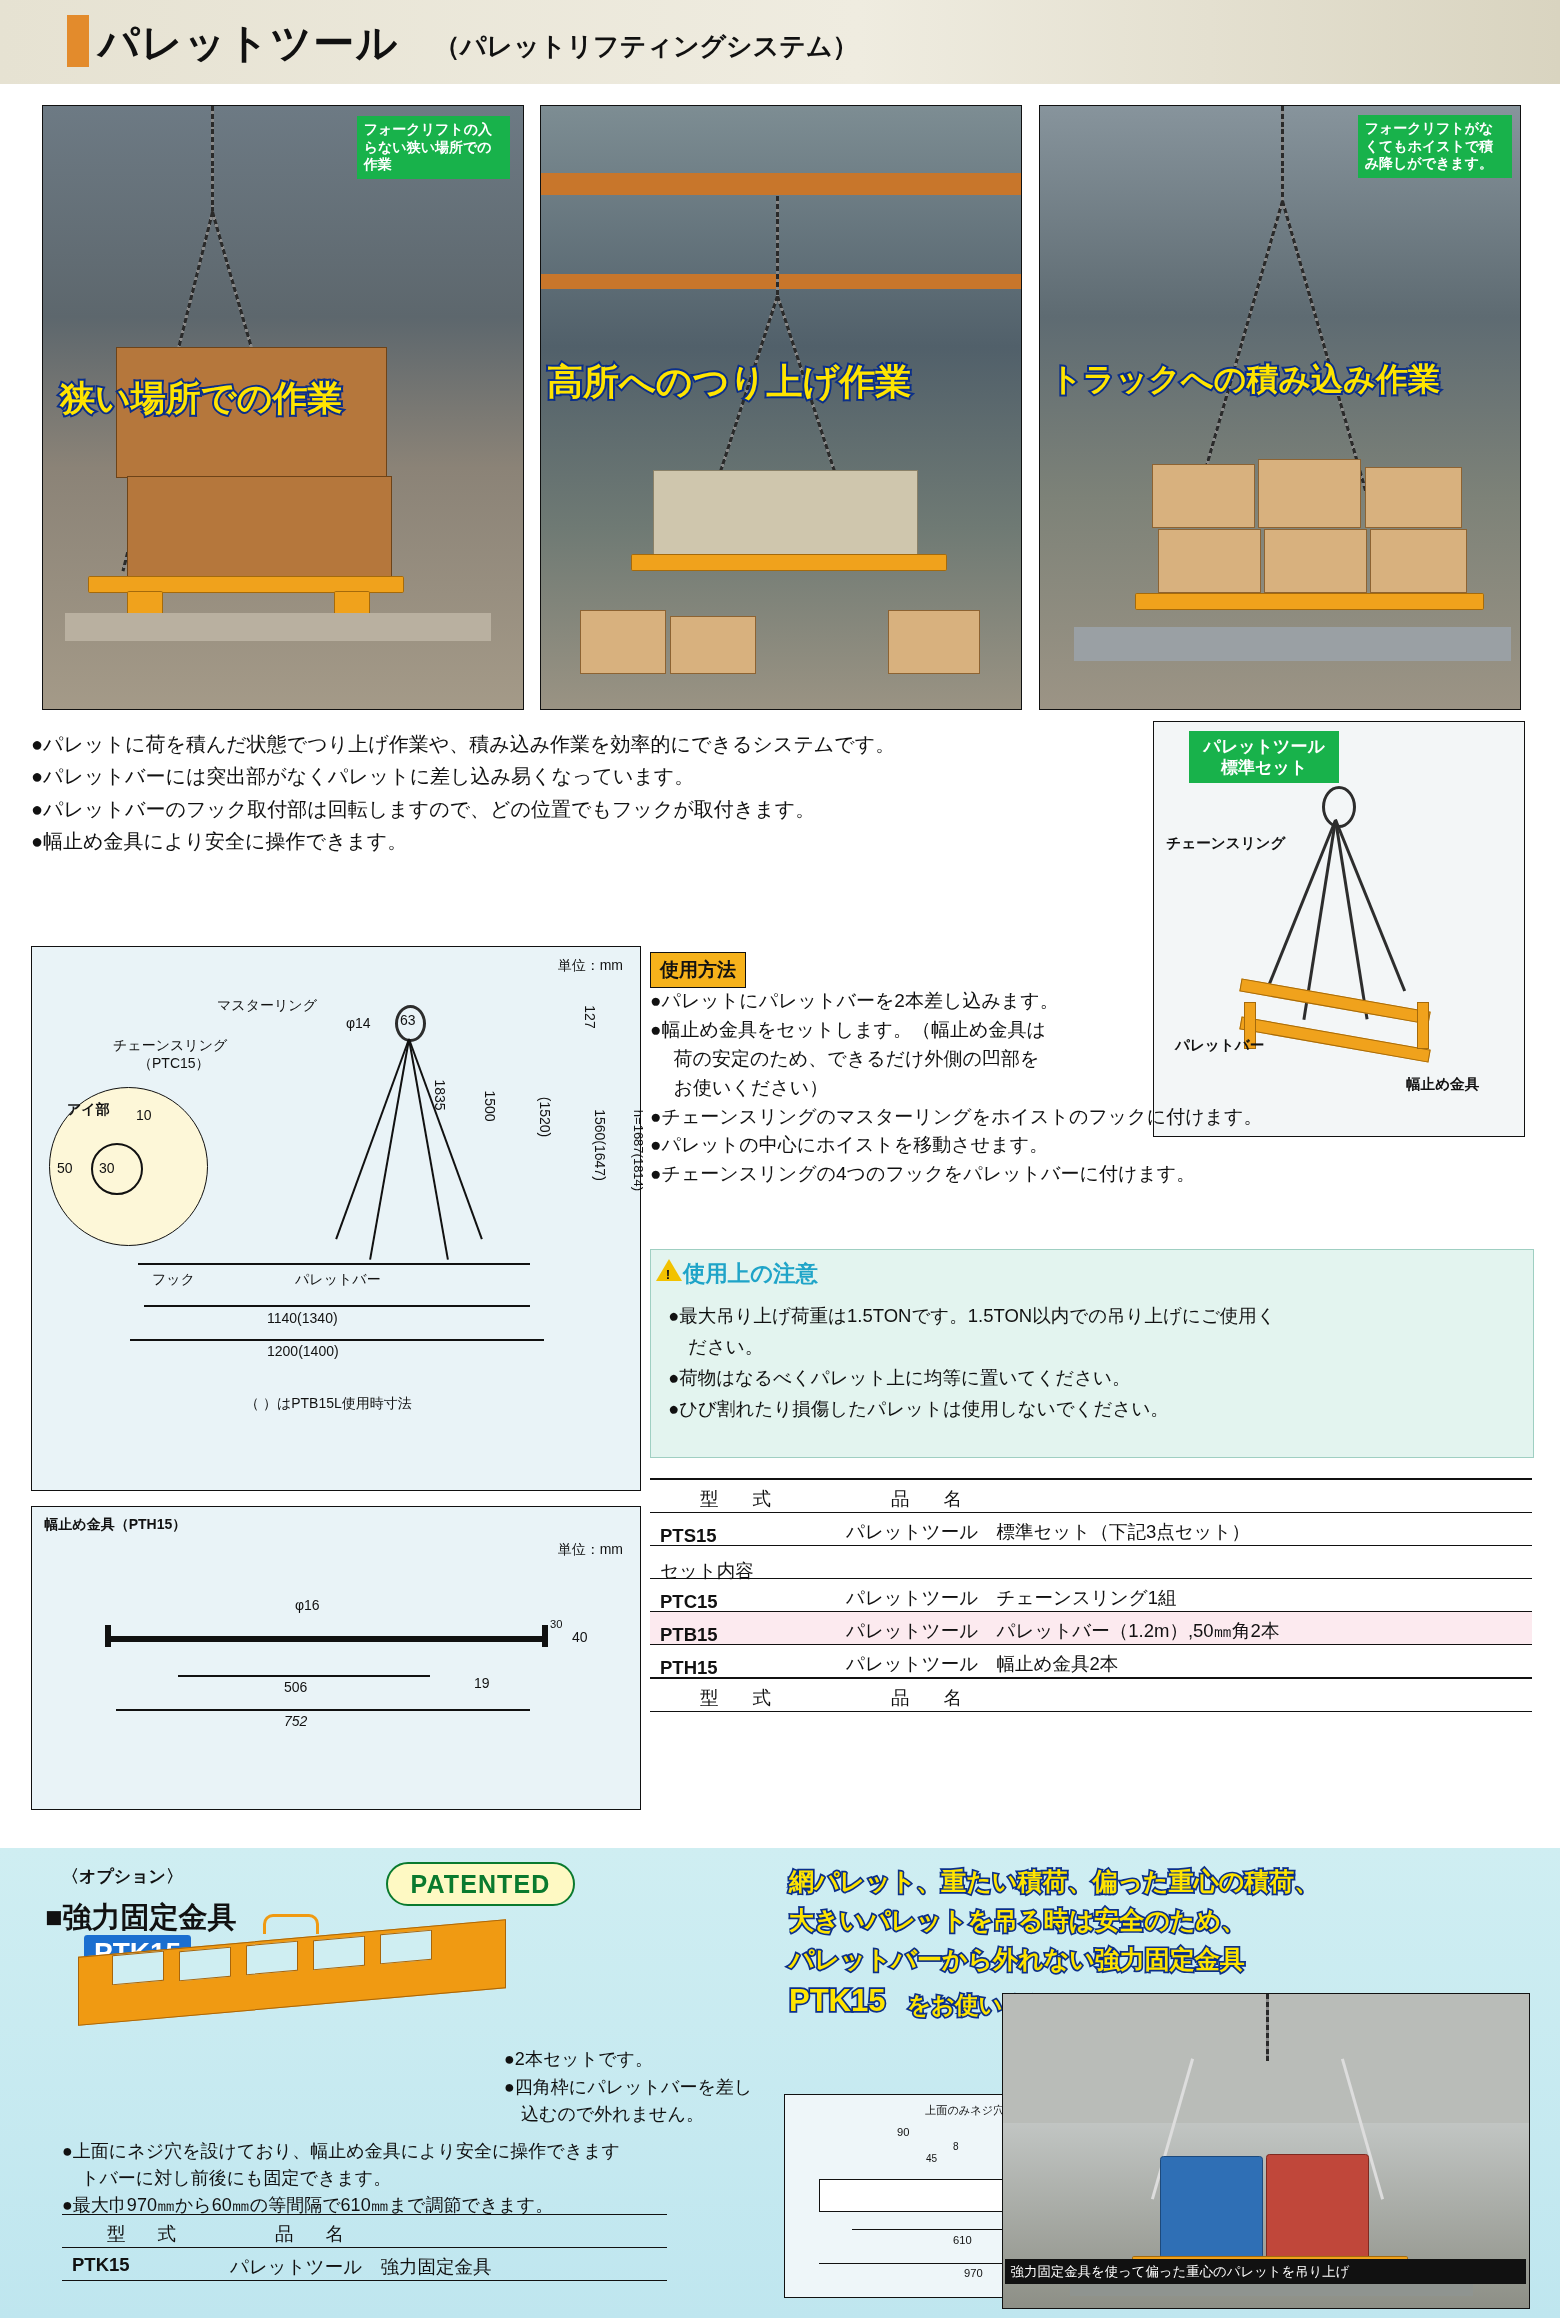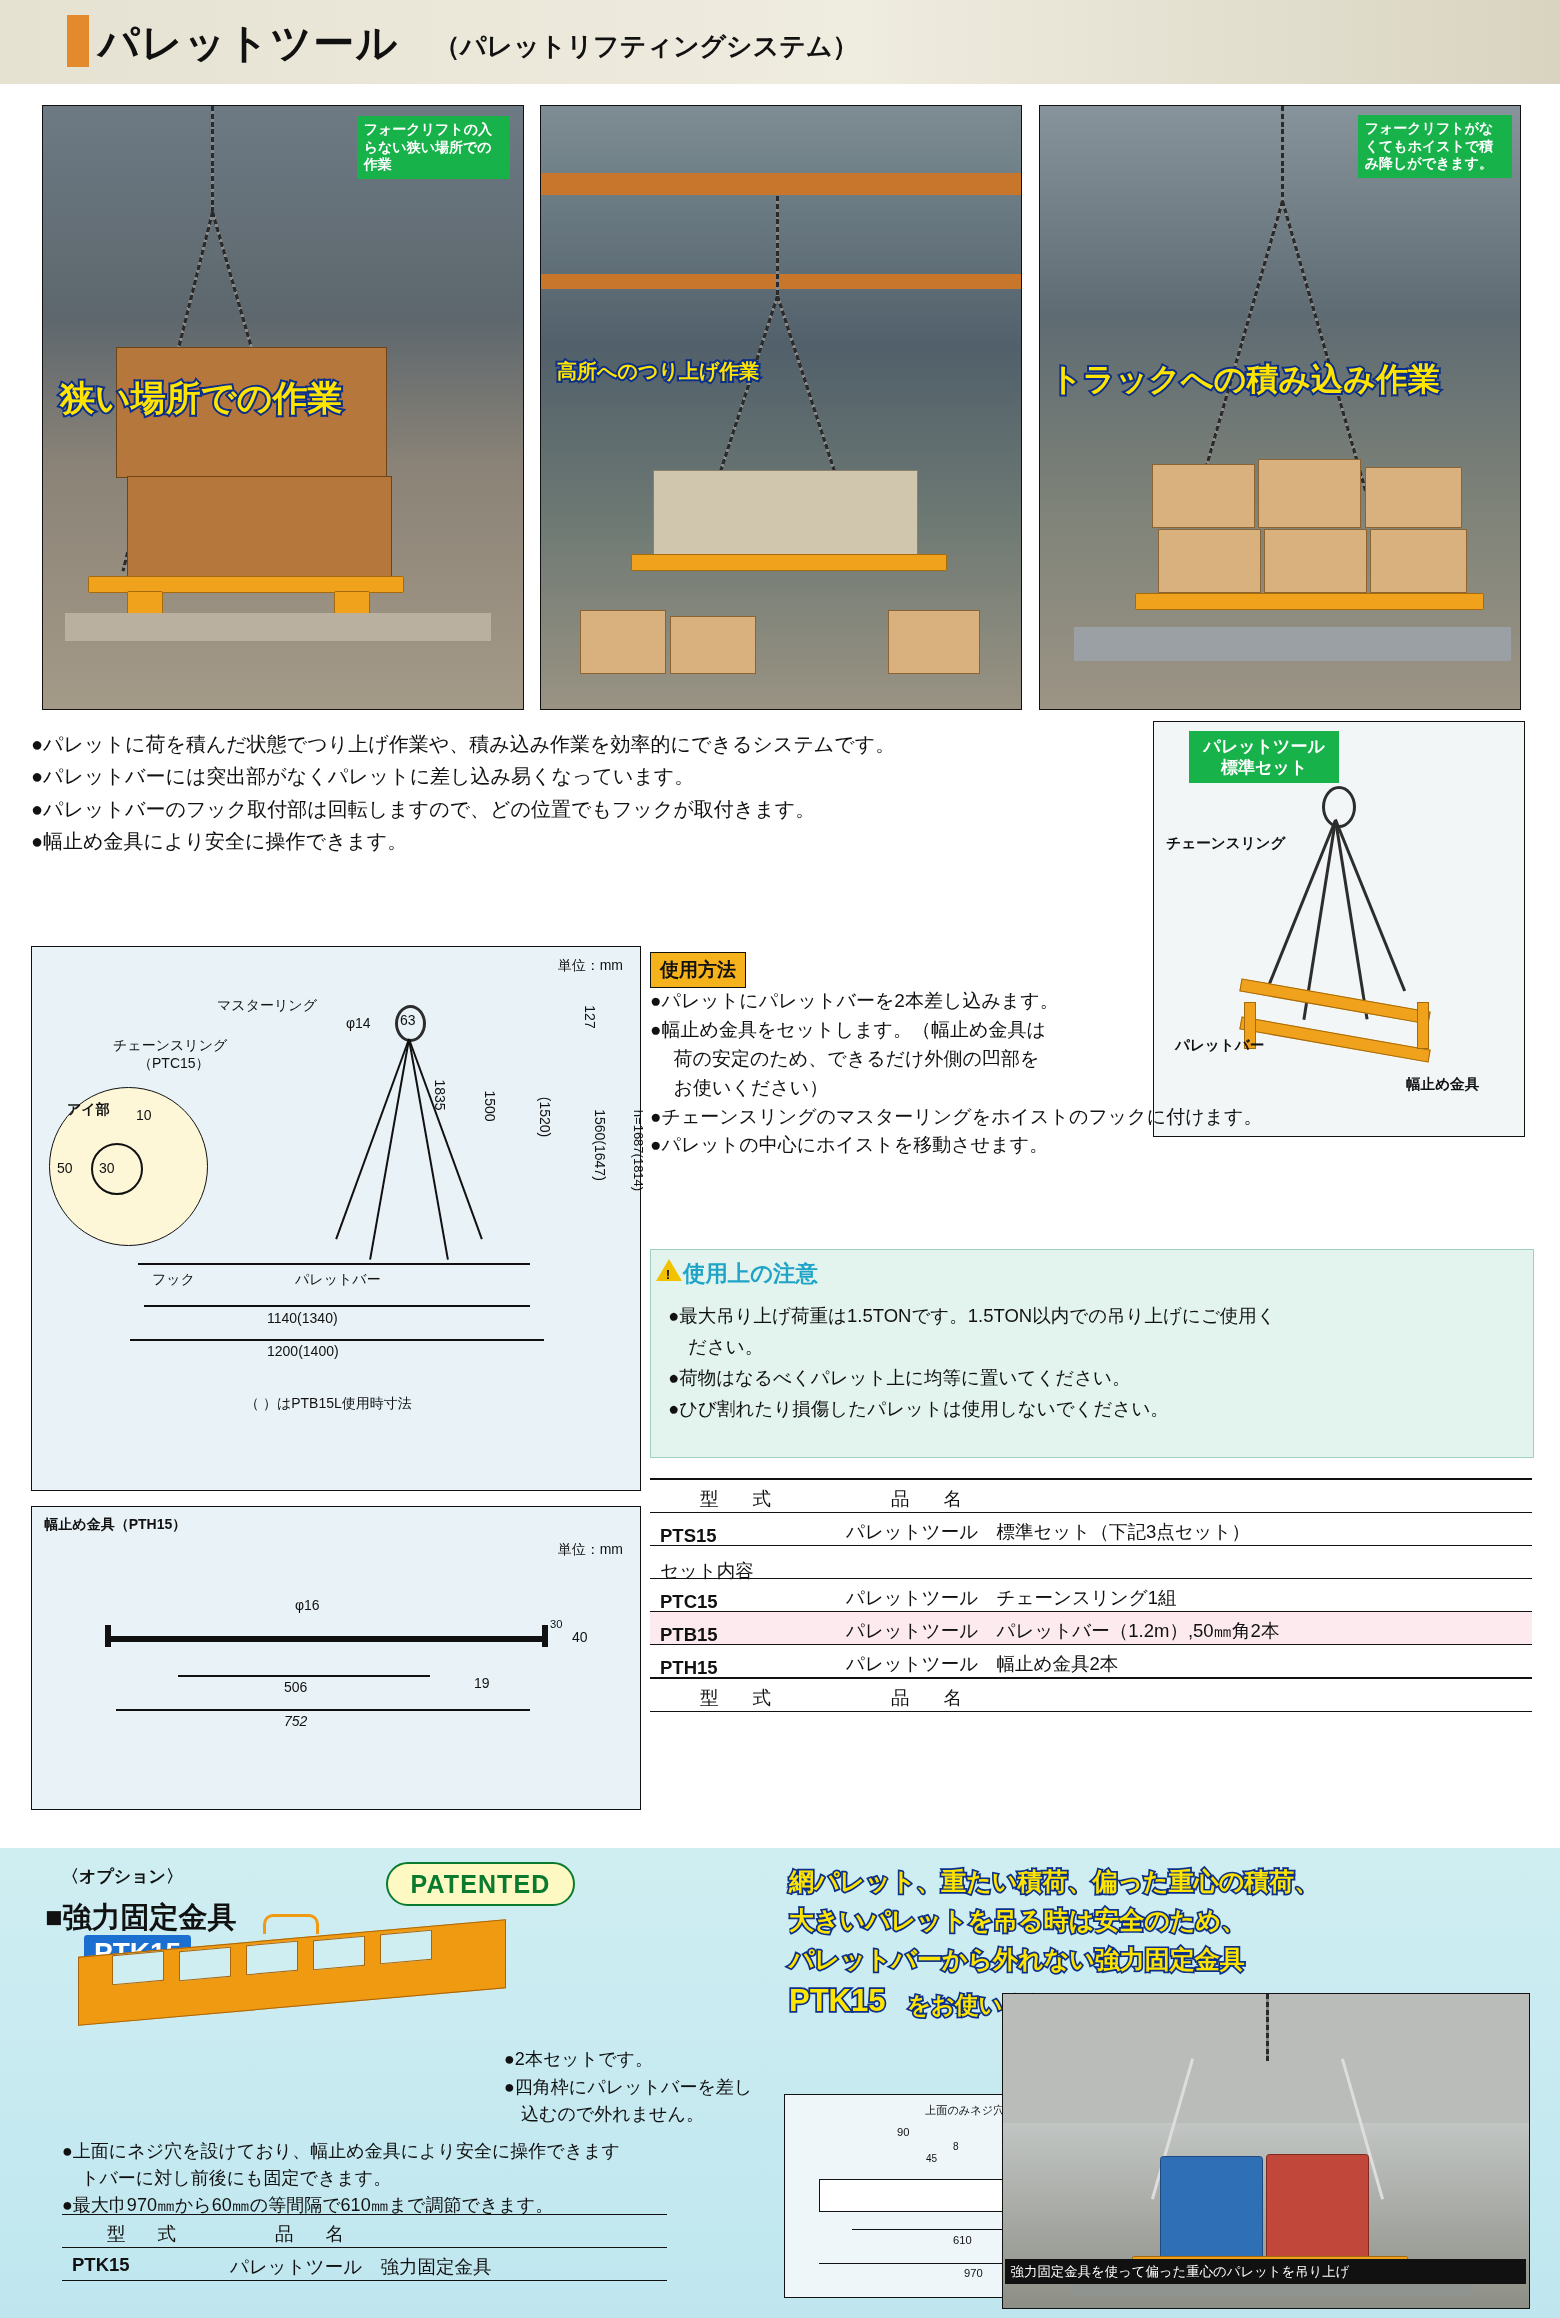--- a/index.html
+++ b/index.html
@@ -22,21 +22,21 @@
   
   .beam{position:absolute;background:#c8762b;}
   .chain{position:absolute;width:2.8px;background:repeating-linear-gradient(#2a2a2a 0 5px,#8a8a8a 5px 7.8px);}
   .crate{position:absolute;background:#b5773c;border:1.1px solid #6d4318;}
   .box{position:absolute;background:#d8b17e;border:1.1px solid #8d6332;}
   .floorp{position:absolute;background:#b9b0a0;}
   .bar-tool{position:absolute;background:#f0a21c;border:1.1px solid #a56a0b;border-radius:1.7px;}
 
   .ph-cap{position:absolute;font-weight:bold;color:#ffe400;font-size:35px;-webkit-text-stroke:3.9px #0b2f8a;paint-order:stroke fill;white-space:nowrap;}
   .cap1{left:17px;top:269px;}
-  .cap2{left:16px;top:252px;font-size:20px;}
+  .cap2{left:6px;top:252px;font-size:36px;}
   .cap3{left:10px;top:252px;font-size:32px;}
 
   .note{position:absolute;background:#18b24b;color:#fff;font-size:14px;line-height:1.25;padding:5px 6.7px;font-weight:bold;}
 
   
   .bullets{position:absolute;left:31px;top:728px;width:1114px;font-size:20px;line-height:1.62;}
   .bullets div{white-space:nowrap;}
 
   
   .setpanel{position:absolute;left:1153px;top:721px;width:370px;height:414px;border:1.7px solid #111;background:#f3f6f7;}
@@ -230,20 +230,21 @@
   </div>
 
   <div class="usehead">使用方法</div>
   <div class="uselist">
     <div>●パレットにパレットバーを2本差し込みます。</div>
     <div>●幅止め金具をセットします。（幅止め金具は</div>
     <div class="ind">荷の安定のため、できるだけ外側の凹部を</div>
     <div class="ind">お使いください）</div>
     <div>●チェーンスリングのマスターリングをホイストのフックに付けます。</div>
     <div>●パレットの中心にホイストを移動させます。</div>
+    <div>●チェーンスリングの4つのフックをパレットバーに付けます。</div>
   </div>
 
   <div class="caution">
     <div class="warn">
         <span>!</span>
       </div>
     <div class="ct">使用上の注意</div>
     <div class="ln" style="left:17px;top:53px;">●最大吊り上げ荷重は1.5TONです。1.5TON以内での吊り上げにご使用く</div>
     <div class="ln" style="left:37px;top:84px;">ださい。</div>
     <div class="ln" style="left:17px;top:115px;">●荷物はなるべくパレット上に均等に置いてください。</div>

